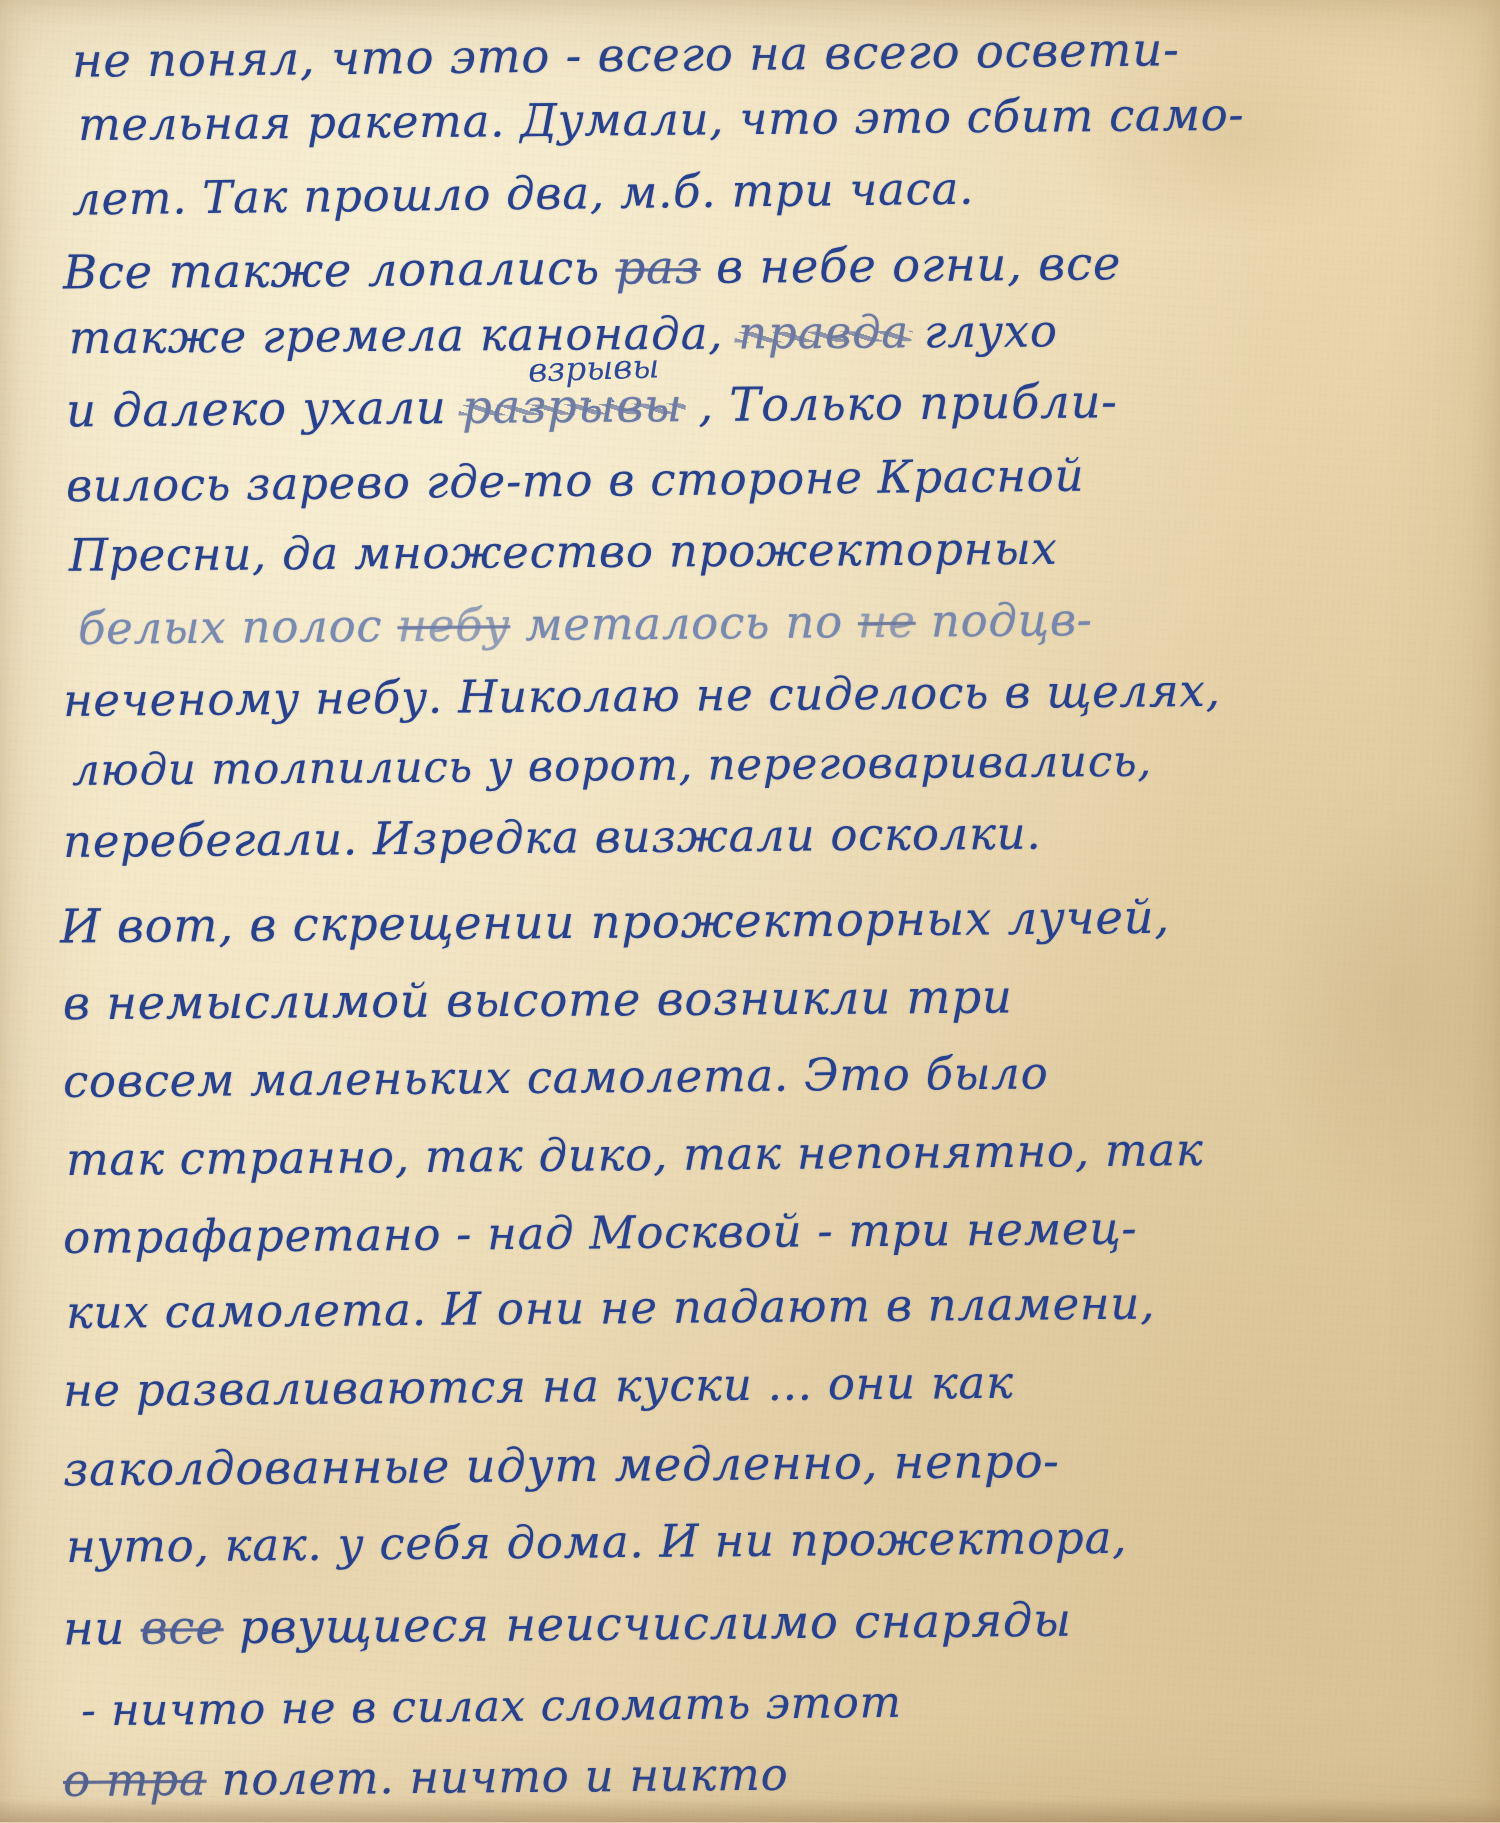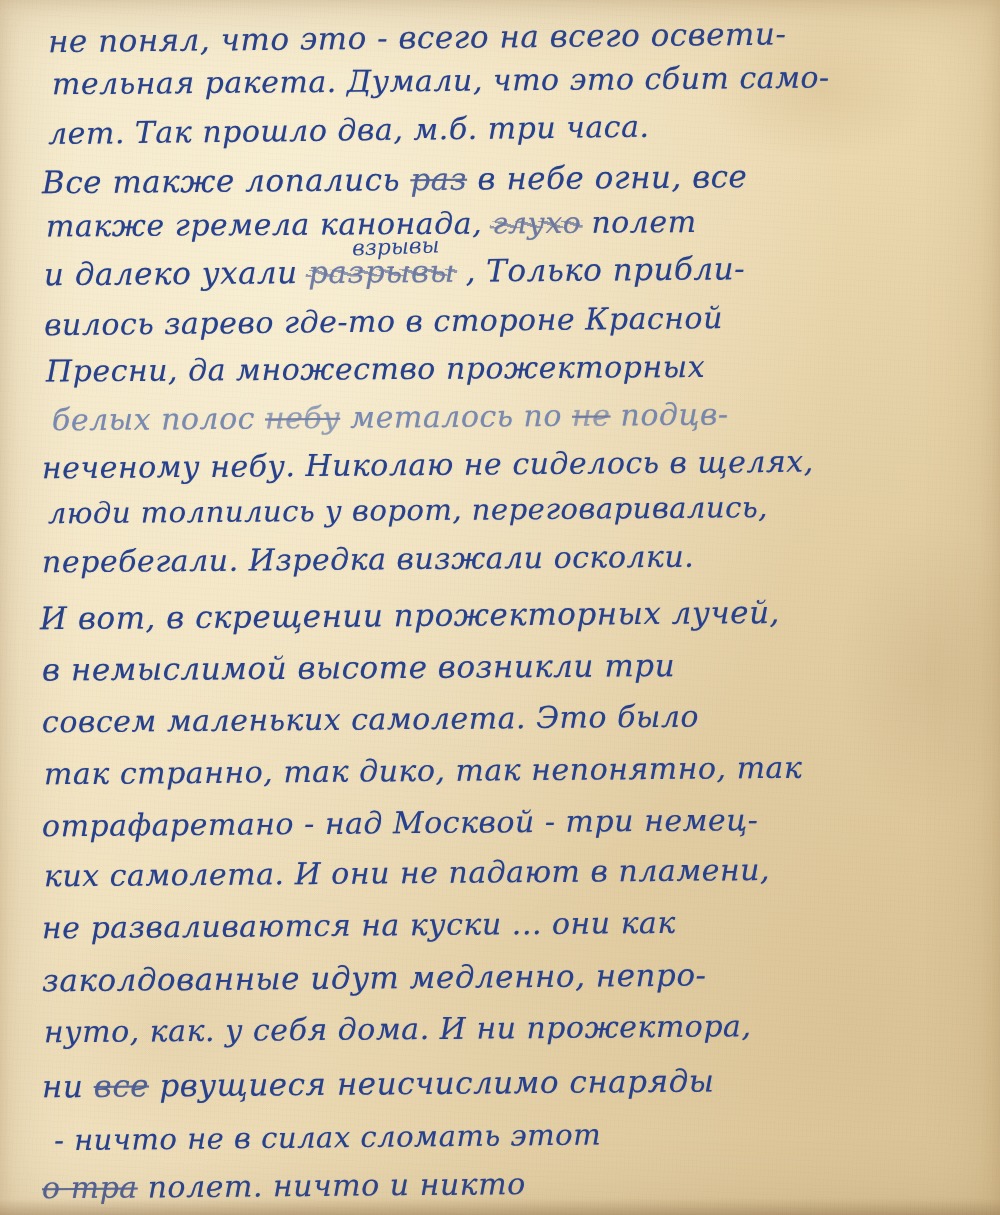--- a/index.html
+++ b/index.html
@@ -150,22 +150,22 @@
     </div>
 
     <div class="hline ink-strong" style="top:160px; left:42px; font-size:31px; transform:rotate(-0.5deg);">
       <span>Все также лопались</span>
       <span class="struck">раз</span>
       <span> в небе огни, все</span>
     </div>
 
     <div class="hline ink-strong" style="top:205px; left:46px; font-size:30px; transform:rotate(-0.4deg);">
       <span>также гремела канонада,</span>
-      <span class="scribbled">глухо</span>
-      <span> полет</span>
+      <span class="scribbled">правда</span>
+      <span> глухо</span>
     </div>
 
     <div class="insert ink-soft" style="top:234px; left:352px; font-size:22px; transform:rotate(-2deg);">
       <span>взрывы</span>
     </div>
     <div class="caret" style="top:258px; left:392px;"></div>
 
     <div class="hline ink-strong" style="top:252px; left:44px; font-size:31px; transform:rotate(-0.5deg);">
       <span>и далеко ухали</span>
       <span class="scribbled">разрывы</span>

